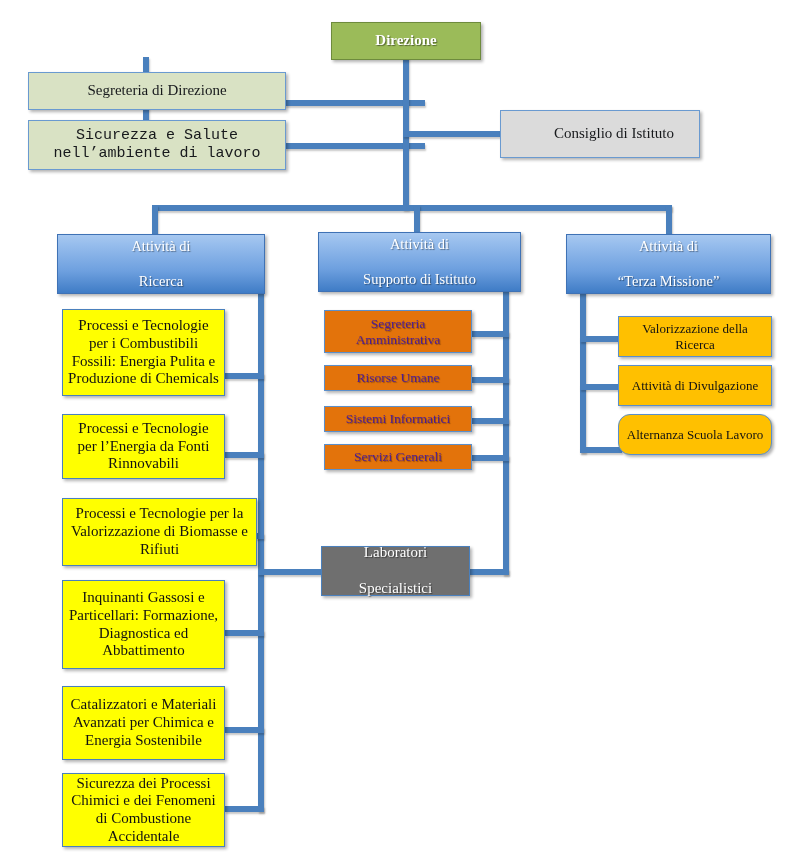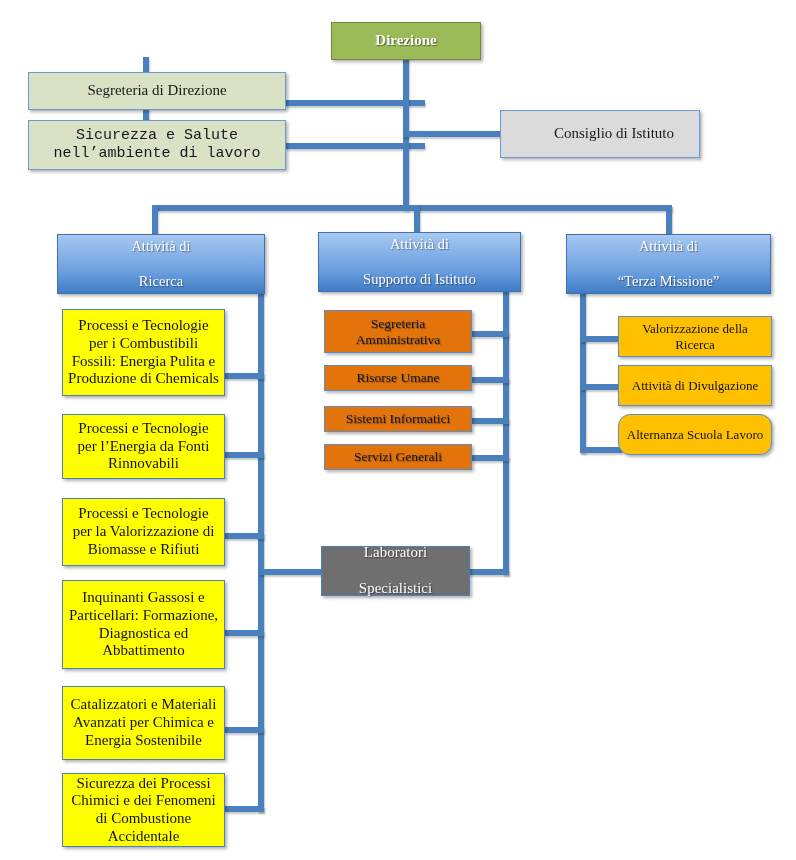--- a/index.html
+++ b/index.html
@@ -71,21 +71,21 @@
   .n-yellow{
     background:#FFFF00;
     border:1px solid #4A80BD;
     color:#121212;
     font-size:15px;
   }
   
   .n-orange{
     background:#E3730B;
     border:1px solid #5B8FCB;
-    color:#0f172a;
+    color:#4c1d95;
     font-size:13.5px;
     text-shadow:1px 1px 1px rgba(0,0,0,.35);
   }
   
   .n-amber{
     background:#FFC000;
     border:1px solid #5B8FCB;
     color:#121212;
     font-size:13px;
   }
@@ -164,21 +164,21 @@
   <div class="node n-blue" style="left:566px;top:234px;width:205px;height:60px;">
     <span><span>Attività di</span><br><span>“Terza Missione”</span></span>
   </div>
 
   <div class="node n-yellow" style="left:62px;top:309px;width:163px;height:87px;">
     <span>Processi e Tecnologie per i Combustibili Fossili: Energia Pulita e Produzione di Chemicals</span>
   </div>
   <div class="node n-yellow" style="left:62px;top:414px;width:163px;height:65px;">
     <span>Processi e Tecnologie per l’Energia da Fonti Rinnovabili</span>
   </div>
-  <div class="node n-yellow" style="left:62px;top:498px;width:163px;height:68px;">
+  <div class="node n-yellow" style="left:62px;top:498px;width:195px;height:68px;">
     <span>Processi e Tecnologie per la Valorizzazione di Biomasse e Rifiuti</span>
   </div>
   <div class="node n-yellow" style="left:62px;top:580px;width:163px;height:89px;">
     <span>Inquinanti Gassosi e Particellari: Formazione, Diagnostica ed Abbattimento</span>
   </div>
   <div class="node n-yellow" style="left:62px;top:686px;width:163px;height:74px;">
     <span>Catalizzatori e Materiali Avanzati per Chimica e Energia Sostenibile</span>
   </div>
   <div class="node n-yellow" style="left:62px;top:773px;width:163px;height:74px;">
     <span>Sicurezza dei Processi Chimici e dei Fenomeni di Combustione Accidentale</span>

